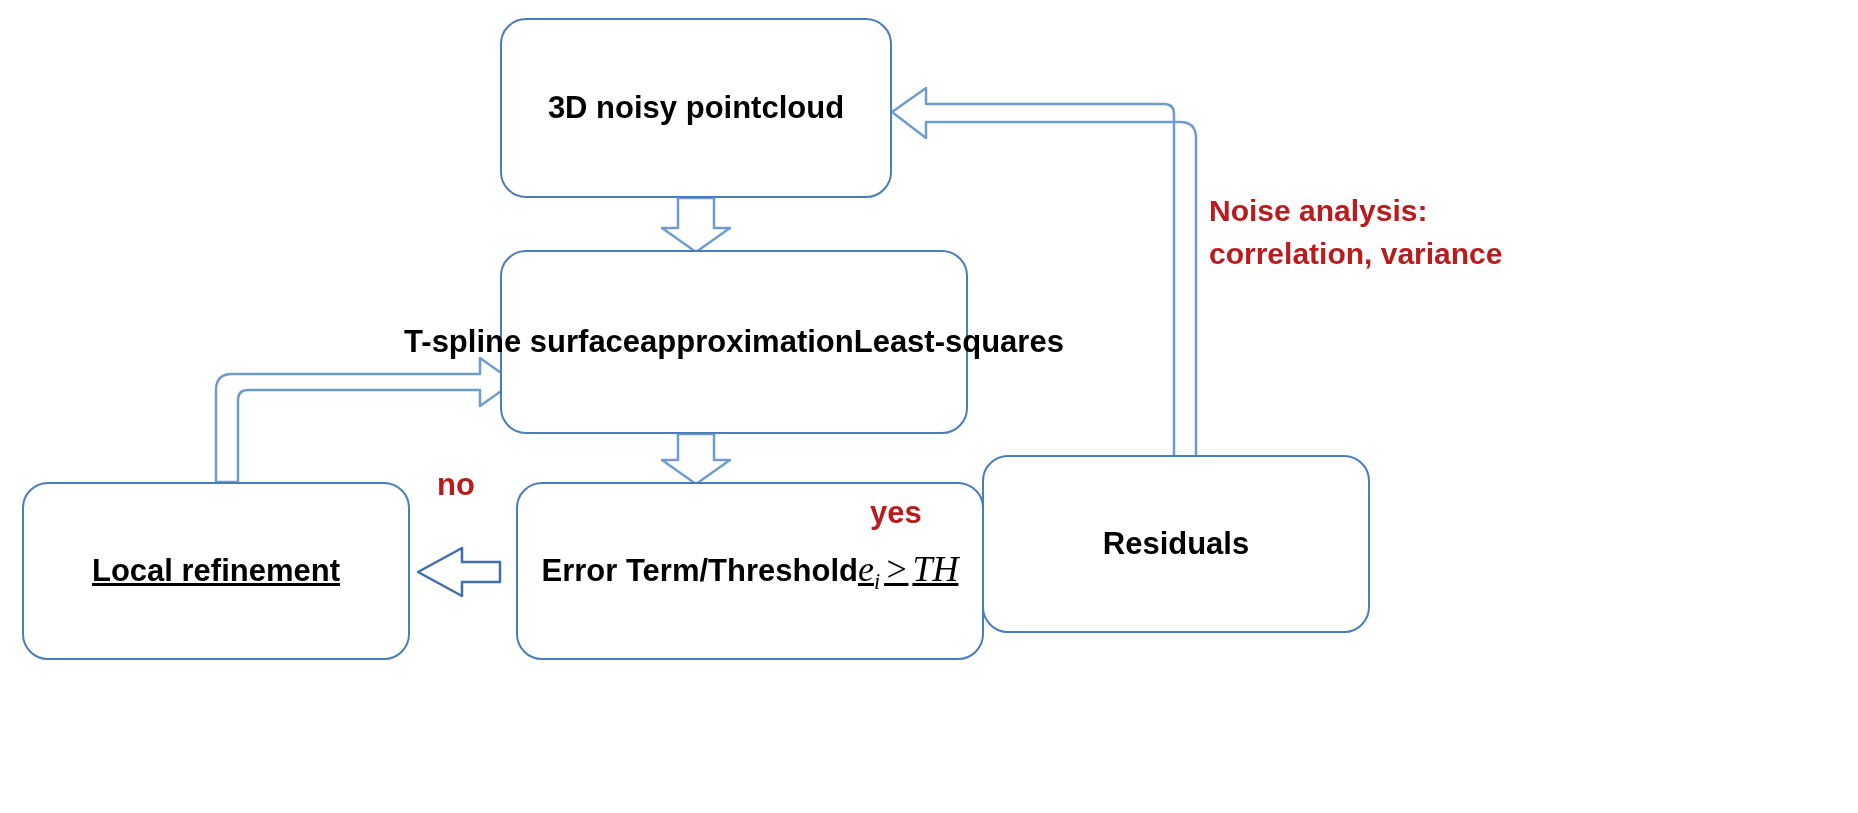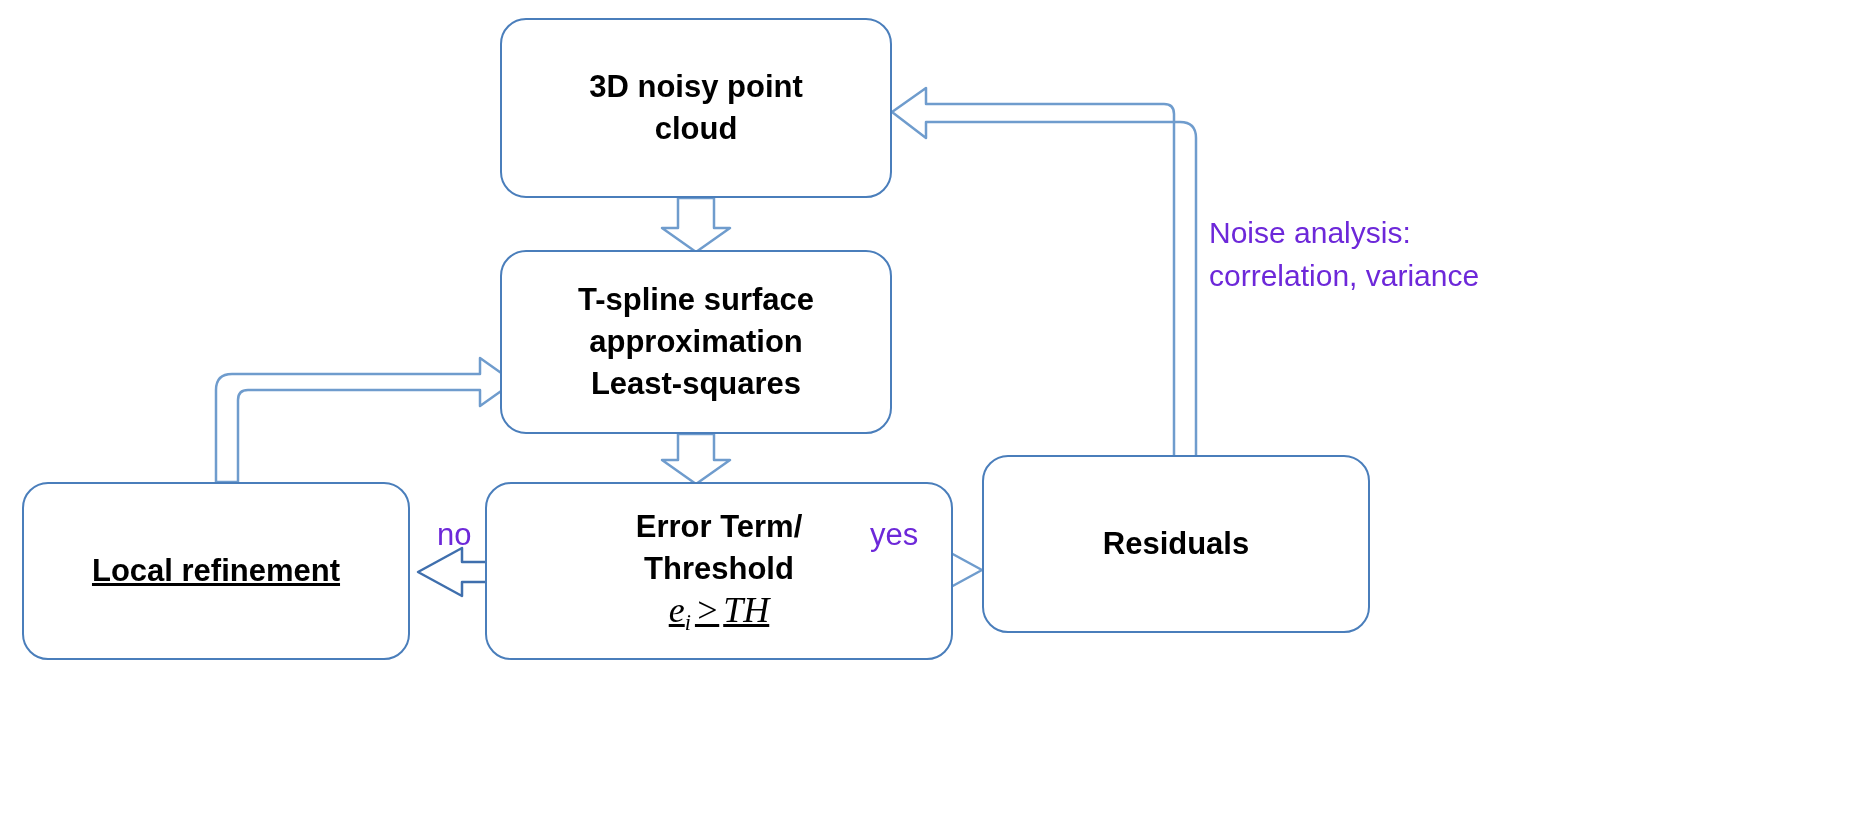--- a/index.html
+++ b/index.html
@@ -17,21 +17,22 @@
     background: #ffffff;
     overflow: hidden;
   }
   .node {
     position: absolute;
     box-sizing: border-box;
     border: 2px solid #4a7ebb;
     border-radius: 26px;
     background: #ffffff;
     display: flex;
-    flex-direction: column;
+    flex-direction: row;
+    align-items: center;
     justify-content: center;
     text-align: center;
     font-weight: bold;
     color: #000000;
     font-size: 31px;
     line-height: 1.35;
     z-index: 3;
   }
   .node .line { display: block; white-space: nowrap; }
   .formula {
@@ -46,35 +47,34 @@
   }
   .formula .sub {
     font-size: 0.62em;
     vertical-align: sub;
     font-style: italic;
   }
   .formula .op { font-style: italic; padding: 0 4px; }
 
   
   #node-point-cloud { left: 500px; top: 18px; width: 392px; height: 180px; }
-  #node-tspline     { left: 500px; top: 250px; width: 392px; height: 184px; }
-  #node-error       { left: 485px; top: 482px; width: 468px; height: 178px; }
+  #node-tspline     { left: 500px; top: 250px; width: 468px; height: 184px; }
+  #node-error       { left: 516px; top: 482px; width: 468px; height: 178px; }
   #node-local       { left: 22px;  top: 482px; width: 388px; height: 178px; text-decoration: underline; }
   #node-residuals   { left: 982px; top: 455px; width: 388px; height: 178px; }
 
   .edge-label {
     position: absolute;
     font-size: 31px;
-    font-weight: normal;
-    color: #6d28d9;
+    font-weight: bold;
+    color: #b91c1c;
     white-space: nowrap;
     z-index: 4;
-    margin-top: 22px;
   }
-  #label-no  { left: 437px; top: 495px; text-align: right; }
+  #label-no  { left: 437px; top: 467px; text-align: right; }
   #label-yes { left: 870px; top: 495px; }
   #label-noise {
     left: 1209px; top: 190px;
     font-size: 30px;
     line-height: 1.42;
     white-space: normal;
     width: 400px;
   }
   svg.arrows {
     position: absolute;

